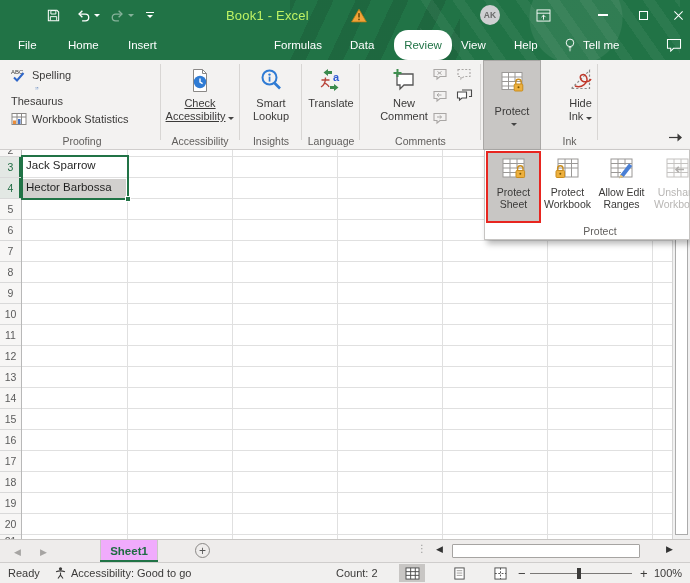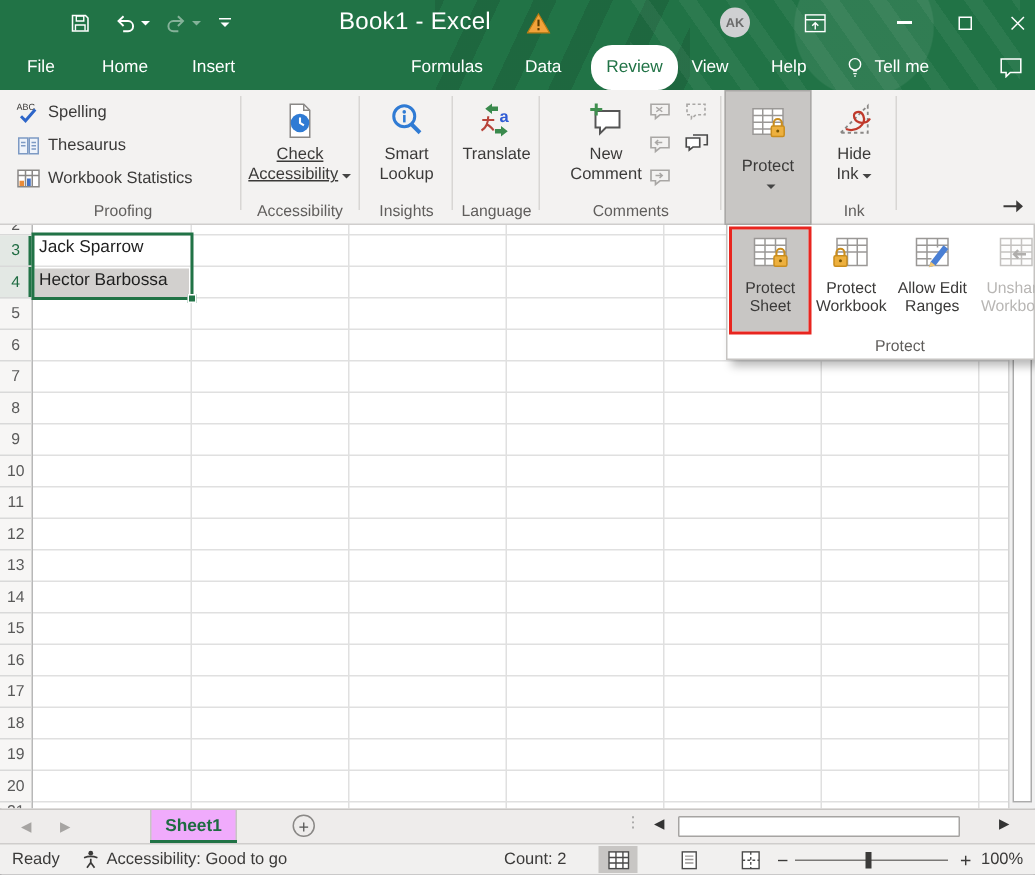--- a/index.html
+++ b/index.html
@@ -11,21 +11,21 @@
     box-shadow:inset 1px 0 0 rgba(0,0,0,.5), inset -1px 0 0 rgba(0,0,0,.25), inset 0 -2px 0 #141414;
   }
   
   .header{position:absolute;left:0;top:0;width:690px;height:60px;background:#217346;overflow:hidden;}
   .header::before{content:"";position:absolute;left:290px;top:-20px;width:170px;height:110px;
     background:repeating-linear-gradient(115deg,rgba(0,0,0,.10) 0 14px,rgba(0,0,0,0) 14px 34px);}
   .header::after{content:"";position:absolute;left:420px;top:-30px;width:260px;height:120px;
     background:radial-gradient(circle at 60% 40%,rgba(255,255,255,.07) 0 46px,rgba(255,255,255,0) 47px),
                repeating-linear-gradient(55deg,rgba(255,255,255,.05) 0 10px,rgba(255,255,255,0) 10px 26px);}
   .tb-item{position:absolute;top:0;height:30px;display:flex;align-items:center;z-index:3;}
-  .tb-title{color:#ffffff;font-size:16px;letter-spacing:.2px;}
+  .tb-title{color:#bef264;font-size:13px;letter-spacing:.2px;}
   .chv{display:inline-block;width:0;height:0;border-left:3px solid transparent;border-right:3px solid transparent;border-top:3px solid #fff;margin-left:3px;}
   .chv.dark{border-top-color:#444;}
   .dim{opacity:.45;}
   .avatar{width:20px;height:20px;border-radius:50%;background:#cfd0d2;color:#6b6b6b;font-size:8.5px;font-weight:bold;display:flex;align-items:center;justify-content:center;}
   .winline{width:10px;height:1.4px;background:#fff;}
   .winrect{width:9px;height:9px;border:1.2px solid #fff;}
   
   .tab{position:absolute;top:30px;height:30px;display:flex;align-items:center;color:#fff;font-size:11.5px;z-index:3;}
   .tab.active{background:#fff;color:#217346;justify-content:center;}
   
@@ -172,21 +172,21 @@
   <div class="ribbon">
 
     <div class="grp" style="left:6px;width:152px;">
       <div class="small-btn" style="top:5px;">
         <svg width="16" height="16" viewBox="0 0 16 16">
             <text x="0" y="6.5" font-size="6" fill="#3b3a39" font-family="sans-serif">ABC</text>
             <path d="M3 10.5l3 3 6.5-7.5" stroke="#2e66c9" stroke-width="2" fill="none"></path>
           </svg>
         <span>Spelling</span>
       </div>
-      <div class="small-btn" style="top:27px;">
+      <div class="small-btn" style="top:27px;flex-direction:column;">
         <svg width="16" height="16" viewBox="0 0 16 16">
             <rect x="1.5" y="3" width="6" height="10.5" fill="#eef3fa" stroke="#7d9ac4"></rect>
             <rect x="8.5" y="3" width="6" height="10.5" fill="#eef3fa" stroke="#7d9ac4"></rect>
             <path d="M3 6h3M3 8.2h3M10 6h3M10 8.2h3M10 10.4h3" stroke="#7d9ac4"></path>
           </svg>
         <span>Thesaurus</span>
       </div>
       <div class="small-btn" style="top:49px;">
         <svg width="16" height="16" viewBox="0 0 16 16">
             <rect x="1" y="2.5" width="14" height="11" fill="#fff" stroke="#8a8886"></rect>
@@ -302,21 +302,21 @@
             <path d="M16.8 14v-2a2.7 2.7 0 0 1 5.4 0v2" fill="none" stroke="#c98d1e" stroke-width="1.4"></path>
             <rect x="15.2" y="14" width="8.6" height="7" rx="1" fill="#edb03e" stroke="#c98d1e"></rect>
             <circle cx="19.5" cy="17.3" r="1" fill="#7a5500"></circle>
           </svg>
       </span>
       <span style="margin-top:6px;">Protect</span>
       <span class="chv dark" style="margin-top:5px;"></span>
     </div>
 
     <div class="grp" style="left:542px;width:55px;">
-      <div class="big-btn" style="left:3px;width:49px;">
+      <div class="big-btn" style="left:14px;width:49px;">
         <span class="bicon">
           <svg width="26" height="26" viewBox="0 0 26 26">
               <path d="M3.5 21.5 21.5 3.5v18z" fill="none" stroke="#8a8886" stroke-dasharray="2.2 2" stroke-width="1.2"></path>
               <path d="M7 19c6.5 2.5 14-3 11.5-9-1.6-4-7.5-2.6-6 1.4 1.7 4.6 8.5 4.4 10.5.6" fill="none" stroke="#c0392b" stroke-width="1.5"></path>
             </svg>
         </span>
         <span>Hide</span>
         <span><span>Ink</span><span class="chv dark"></span></span>
       </div>
       <div class="grp-label">Ink</div>

